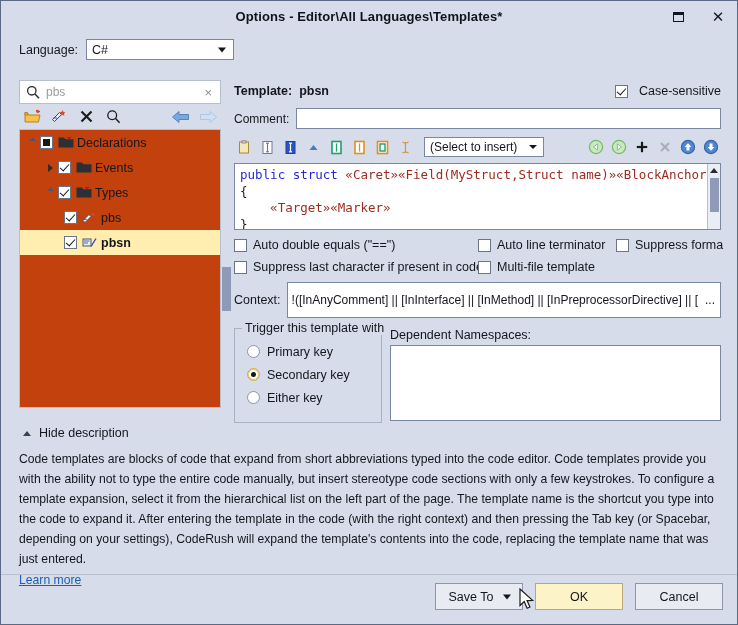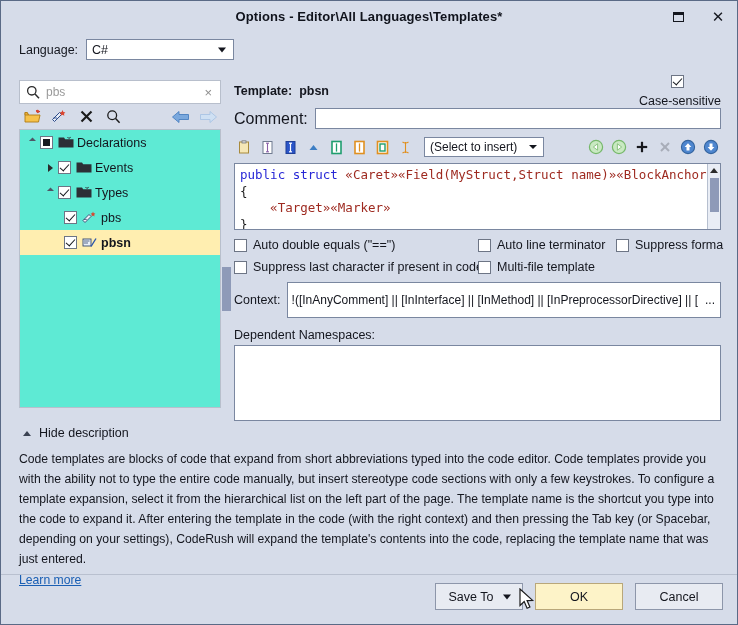--- a/index.html
+++ b/index.html
@@ -115,21 +115,21 @@
     gap: 5px;
   }
   .tb-icon {
     width: 22px; height: 21px;
     display: flex; align-items: center; justify-content: center;
     cursor: default;
   }
   .tb-spacer { flex: 1; }
   #tree-view {
     height: 279px;
-    background: #5eead4;
+    background: #c2410c;
     border: 1px solid #b8bfcc;
     overflow: hidden;
     position: relative;
   }
   .tree-row {
     display: flex; align-items: center;
     height: 25px;
     padding-left: 4px;
     cursor: default;
     font-size: 12.5px;
@@ -201,29 +201,28 @@
   #tmpl-row {
     display: flex; align-items: center;
     height: 22px;
   }
   #tmpl-label { font-size: 12.5px; font-weight: bold; color: #14161e; margin-right: 7px; }
   #tmpl-name { font-size: 12.5px; font-weight: bold; color: #14161e; }
   #case-wrap {
     margin-left: auto;
     display: flex; align-items: center; gap: 6px;
     cursor: default;
-    flex-direction: column;
   }
   #case-label { font-size: 12.5px; color: #14161e; }
 
   #comment-row {
     display: flex; align-items: center;
     margin-top: 6px;
   }
-  #comment-label { font-size: 16px; color: #14161e; margin-right: 7px; }
+  #comment-label { font-size: 12px; color: #14161e; margin-right: 7px; }
   #comment-input {
     flex: 1; height: 21px;
     background: #fff;
     border: 1px solid #7a87a0;
   }
 
   #editor-toolbar {
     display: flex; align-items: center;
     margin-top: 7px;
     height: 22px;
@@ -767,20 +766,35 @@
 
     <div id="context-row">
       <span id="context-label">Context:</span>
       <div id="context-input">
         <span>!([InAnyComment] || [InInterface] || [InMethod] || [InPreprocessorDirective] || [</span>
         <span id="context-ellipsis">...</span>
       </div>
     </div>
 
     <div id="bottom-groups">
+      <div id="trigger-group">
+        <span id="trigger-legend">Trigger this template with</span>
+        <div class="radio-row">
+          <span class="radio"></span>
+          <span>Primary key</span>
+        </div>
+        <div class="radio-row">
+          <span class="radio selected"></span>
+          <span>Secondary key</span>
+        </div>
+        <div class="radio-row">
+          <span class="radio"></span>
+          <span>Either key</span>
+        </div>
+      </div>
       <div id="ns-group">
         <div id="ns-label">Dependent Namespaces:</div>
         <div id="ns-box"></div>
       </div>
     </div>
   </div>
 
   <div id="desc-toggle">
     <span id="desc-tri"></span>
     <span>Hide description</span>

